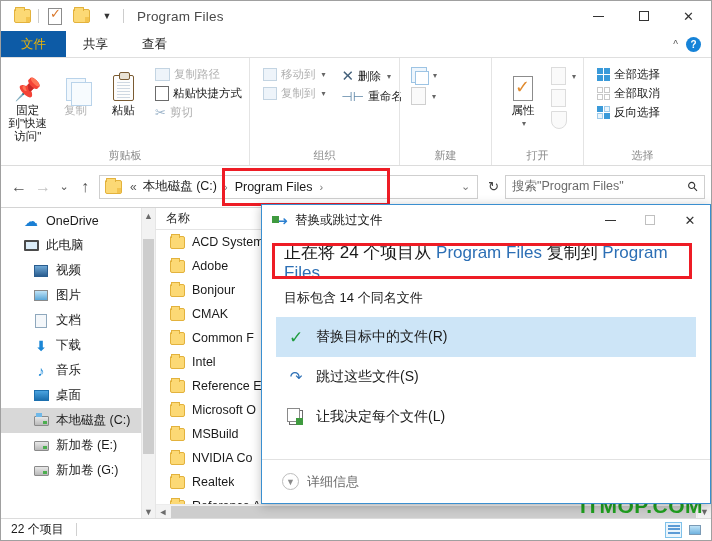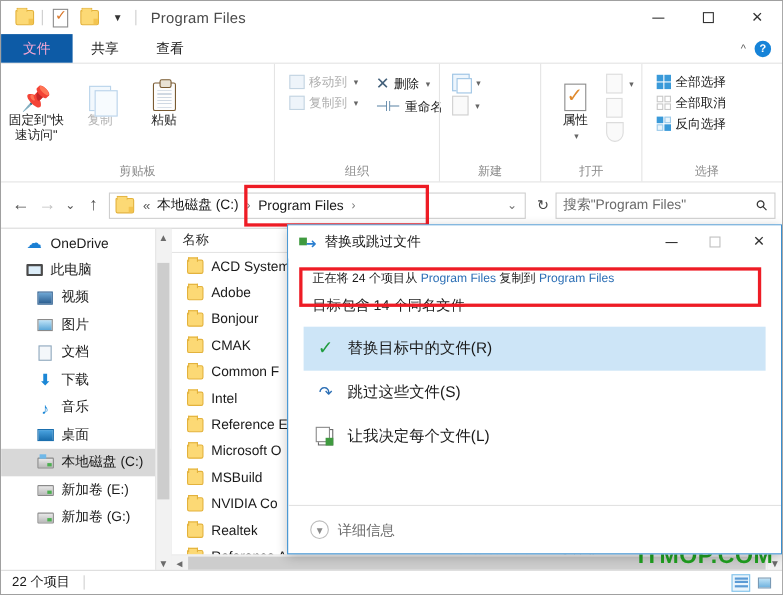--- a/index.html
+++ b/index.html
@@ -59,21 +59,21 @@
 
   
   .tabbar {
     position: absolute; left: 0; top: 30px; width: 710px; height: 27px;
     background: #ffffff; display: flex; align-items: stretch;
     border-bottom: 1px solid #dfdfdf;
   }
   .tab {
     padding: 0 17px; display: flex; align-items: center; font-size: 12.5px; color: #222;
   }
-  .tab.file { background: #0d5ba6; color: #f9a8d4; padding: 0 20px; }
+  .tab.file { background: #0d5ba6; color: #eab308; padding: 0 20px; }
   .tab.active {
     background: #fff; border: 1px solid #dfdfdf; border-bottom: 1px solid #fff;
     margin-bottom: -1px;
   }
   .tabbar-right { margin-left: auto; display: flex; align-items: center; gap: 8px; padding-right: 10px; }
   .chev-up { font-size: 10px; color: #555; }
   .help-ico {
     width: 15px; height: 15px; border-radius: 50%; background: #1683d8; color: #fff;
     font-size: 10px; font-weight: bold; display: flex; align-items: center; justify-content: center;
   }
@@ -273,21 +273,21 @@
     height: 30px; display:flex; align-items:center; padding-left:10px; background:#fff;
   }
   .dlg-ico { width:16px;height:14px;position:relative;margin-right:7px; }
   .dlg-ico i { position:absolute; left:0; top:3px; width:7px; height:7px; background:#3f9a3f; }
   .dlg-ico b { position:absolute; left:6px; top:4px; color:#2b7fd0; font-size:12px; line-height:8px; }
   .dlg-title-text { font-size:12.5px; color:#1a1a1a; }
   .dlg-wc { margin-left:auto; display:flex; }
   .dlg-wc .wc { width: 40px; height: 30px; }
   .dlg-body { flex:1; padding: 0 0 0 0; position:relative; }
   .dlg-msg {
-    font-size:11px; color:#1a1a1a; padding: 8px 12px 0 22px; line-height: 20px;
+    font-size:17px; color:#1a1a1a; padding: 8px 12px 0 22px; line-height: 20px;
   }
   .dlg-msg .blue { color:#2c6fb5; }
   .msg-hi {
     position:absolute; left: 10px; top: 8px; width: 420px; height: 36px;
     border: 3px solid #ee1c25; pointer-events:none;
   }
   .dlg-sub { font-size:13px; color:#1a1a1a; padding: 6px 0 0 22px; }
   .opts { padding: 10px 14px 0 14px; }
   .opt {
     display:flex; align-items:center; gap:10px; height: 40px; padding-left: 10px;
@@ -369,20 +369,34 @@
             </span>
           <span>复制</span>
         </div>
         <div class="bigbtn">
           <span class="bico">
               <span class="ico-clip">
                 <i class="lines"></i>
               </span>
             </span>
           <span>粘贴</span>
+        </div>
+        <div class="smalllist" style="margin-left:6px">
+          <div class="smallbtn dim">
+            <span style="width:15px;height:13px;border:1px solid #c3d4e2;background:#eef4fa;display:inline-block"></span>
+            <span>复制路径</span>
+          </div>
+          <div class="smallbtn">
+            <span style="width:14px;height:15px;border:1px solid #6b6b6b;background:#fff;display:inline-block"></span>
+            <span>粘贴快捷方式</span>
+          </div>
+          <div class="smallbtn dim">
+            <span style="font-size:13px;color:#9bb3c9">✂</span>
+            <span>剪切</span>
+          </div>
         </div>
       </div>
       <div class="rgroup-label">剪贴板</div>
     </div>
 
     <div class="rgroup" style="width:150px">
       <div class="rgroup-body" style="padding-left:8px">
         <div class="smalllist">
           <div class="smallbtn dim">
             <span style="width:14px;height:13px;border:1px solid #c3d4e2;background:#eef4fa;display:inline-block"></span>

